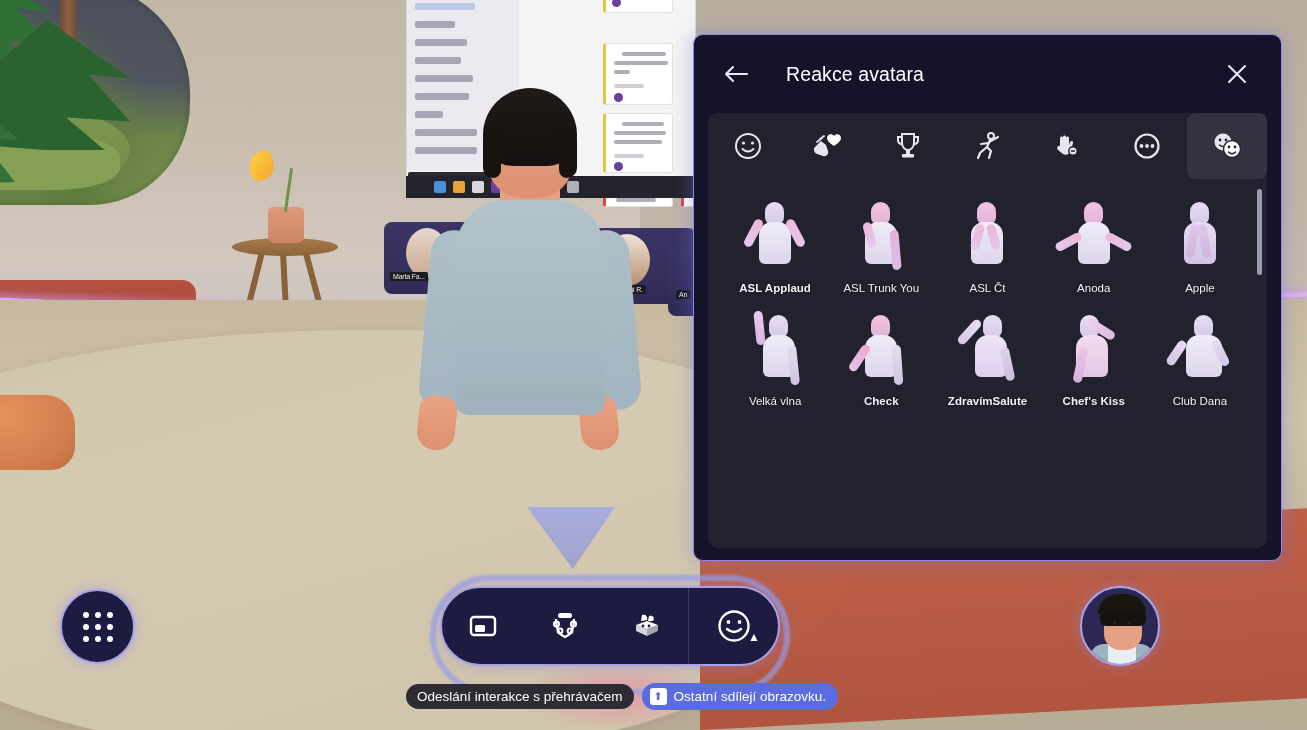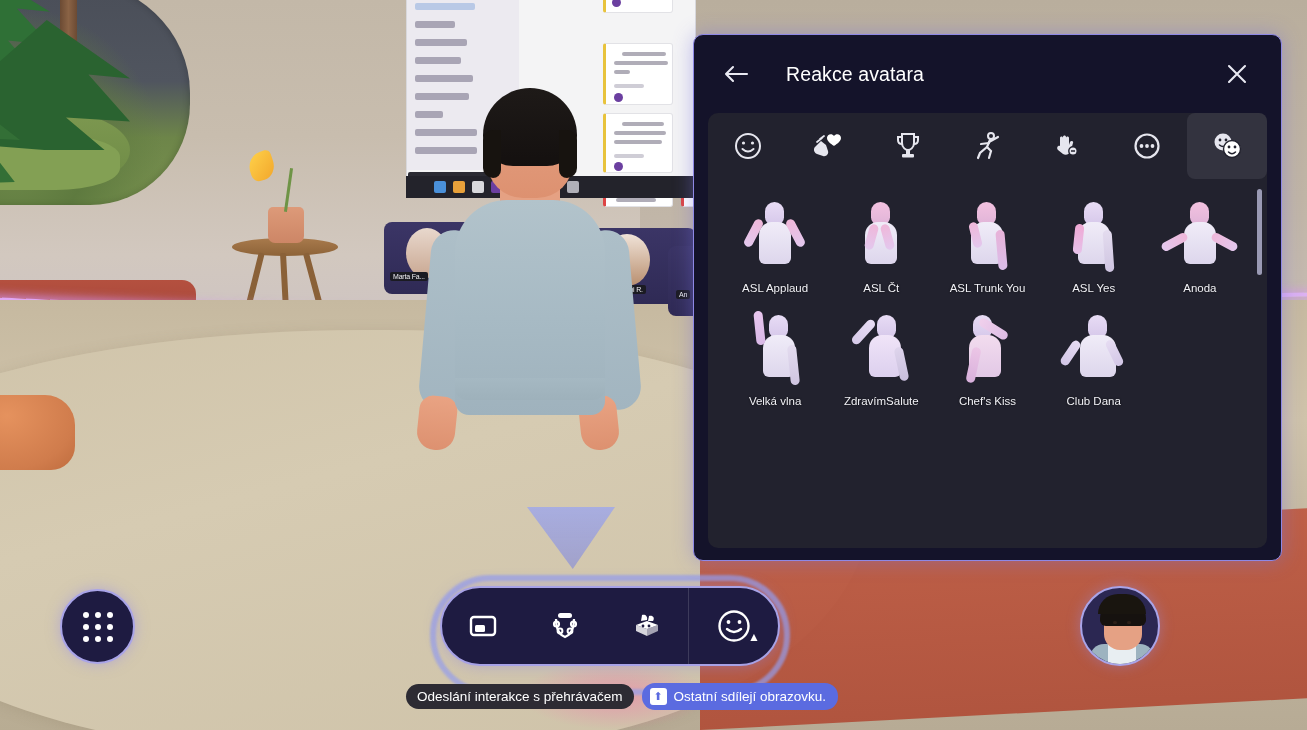--- a/index.html
+++ b/index.html
@@ -310,21 +310,21 @@
   .cell {
     height:113px; display:flex; flex-direction:column;
     align-items:center; justify-content:flex-end; padding-bottom:6px;
     position:relative;
   }
   .cell .figure { width:64px; height:78px; position:relative; margin-bottom:4px; }
   .cell .label {
     color:#f2f2f7; font-size:11.5px; text-align:center; white-space:nowrap;
     text-shadow:0 0 2px rgba(0,0,0,.8);
   }
-  .cell .label.bold { font-weight:normal; }
+  .cell .label.bold { font-weight:bold; }
   .cell .label.dual { position:relative; }
   .cell .label.dual .ov {
     position:absolute; left:-26px; top:0; font-size:7px; white-space:nowrap;
   }
   #scrollbar {
     position:absolute; right:5px; top:10px; width:5px; height:86px;
     background:#9a9ab4; border-radius:3px;
   }
 
   
@@ -617,65 +617,74 @@
             <span class="mf mf-torso"></span>
           <span class="mf mf-arm" style="left:6px;top:18px;transform:rotate(28deg);height:30px"></span>
           <span class="mf mf-arm" style="left:48px;top:18px;transform:rotate(-28deg);height:30px"></span>
         </div>
         <div class="label bold">ASL Applaud</div>
       </div>
       <div class="cell">
         <div class="figure">
           <span class="mf mf-head mf-pink-head"></span>
             <span class="mf mf-torso"></span>
+          <span class="mf mf-arm" style="left:16px;top:22px;transform:rotate(-14deg);height:26px"></span>
+          <span class="mf mf-arm" style="left:42px;top:30px;transform:rotate(-5deg);height:40px;background:linear-gradient(180deg,#e8b2d8,#dabde9)"></span>
+        </div>
+        <div class="label">ASL Trunk You</div>
+      </div>
+      <div class="cell">
+        <div class="figure">
+          <span class="mf mf-head mf-pink-head"></span>
+            <span class="mf mf-torso"></span>
           <span class="mf mf-arm" style="left:18px;top:24px;transform:rotate(16deg);height:26px"></span>
           <span class="mf mf-arm" style="left:34px;top:24px;transform:rotate(-16deg);height:26px"></span>
         </div>
         <div class="label">ASL Čt</div>
       </div>
-      <div class="cell">
-        <div class="figure">
-          <span class="mf mf-head mf-pink-head"></span>
-            <span class="mf mf-torso"></span>
-          <span class="mf mf-arm" style="left:16px;top:22px;transform:rotate(-14deg);height:26px"></span>
-          <span class="mf mf-arm" style="left:42px;top:30px;transform:rotate(-5deg);height:40px;background:linear-gradient(180deg,#e8b2d8,#dabde9)"></span>
-        </div>
-        <div class="label">ASL Trunk You</div>
-      </div>
-
-      <div class="cell">
-        <div class="figure">
-          <span class="mf mf-head"></span>
-            <span class="mf mf-torso"></span>
-          <span class="mf mf-arm" style="left:12px;top:24px;transform:rotate(6deg);height:30px;background:linear-gradient(180deg,#efa8d4,#e6c2ea)"></span>
-          <span class="mf mf-arm" style="left:42px;top:30px;transform:rotate(-4deg);height:42px;background:linear-gradient(180deg,#e4dcef,#cfc5e1)"></span>
-        </div>
-        <div class="label bold">ASL Yes</div>
-      </div>
+
       <div class="cell">
         <div class="figure">
           <span class="mf mf-head mf-pink-head"></span>
             <span class="mf mf-torso"></span>
           <span class="mf mf-arm" style="left:2px;top:28px;transform:rotate(62deg);height:28px"></span>
           <span class="mf mf-arm" style="left:52px;top:28px;transform:rotate(-62deg);height:28px"></span>
         </div>
         <div class="label">Anoda</div>
       </div>
       <div class="cell">
         <div class="figure">
+          <span class="mf mf-head"></span>
+          <span class="mf mf-torso" style="background:linear-gradient(180deg,#e8dcf2,#d2c4e6)"></span>
+          <span class="mf mf-arm" style="left:20px;top:24px;transform:rotate(10deg);height:34px;background:linear-gradient(180deg,#e2c6ec,#d0b6e0)"></span>
+          <span class="mf mf-arm" style="left:32px;top:24px;transform:rotate(-10deg);height:34px;background:linear-gradient(180deg,#e2c6ec,#d0b6e0)"></span>
+        </div>
+        <div class="label">Apple</div>
+      </div>
+      <div class="cell">
+        <div class="figure">
           <span class="mf mf-head" style="left:26px"></span>
             <span class="mf mf-torso" style="left:20px"></span>
           <span class="mf mf-arm" style="left:12px;top:-2px;transform:rotate(-6deg);height:34px;background:linear-gradient(180deg,#e8c6ee,#d8b8e6)"></span>
           <span class="mf mf-arm" style="left:46px;top:32px;transform:rotate(-6deg);height:40px;background:linear-gradient(180deg,#e4dcef,#cfc5e1)"></span>
         </div>
         <div class="label">Velká vlna</div>
       </div>
 
       <div class="cell">
         <div class="figure">
+          <span class="mf mf-head mf-pink-head"></span>
+            <span class="mf mf-torso"></span>
+          <span class="mf mf-arm" style="left:6px;top:30px;transform:rotate(34deg);height:30px;background:linear-gradient(180deg,#efa8d4,#e6c2ea)"></span>
+          <span class="mf mf-arm" style="left:44px;top:32px;transform:rotate(-4deg);height:40px;background:linear-gradient(180deg,#e4dcef,#cfc5e1)"></span>
+        </div>
+        <div class="label bold">Check</div>
+      </div>
+      <div class="cell">
+        <div class="figure">
           <span class="mf mf-head" style="left:28px"></span>
           <span class="mf mf-torso" style="left:20px;background:linear-gradient(180deg,#f0e4f8,#dcd0ee)"></span>
           <span class="mf mf-arm" style="left:10px;top:4px;transform:rotate(42deg);height:30px;background:linear-gradient(180deg,#e8dcf4,#d6cae8)"></span>
           <span class="mf mf-arm" style="left:48px;top:34px;transform:rotate(-12deg);height:34px;background:linear-gradient(180deg,#ded4ec,#c9bfdd)"></span>
         </div>
         <div class="label bold">ZdravímSalute</div>
       </div>
       <div class="cell">
         <div class="figure">
           <span class="mf mf-head" style="left:18px"></span>

